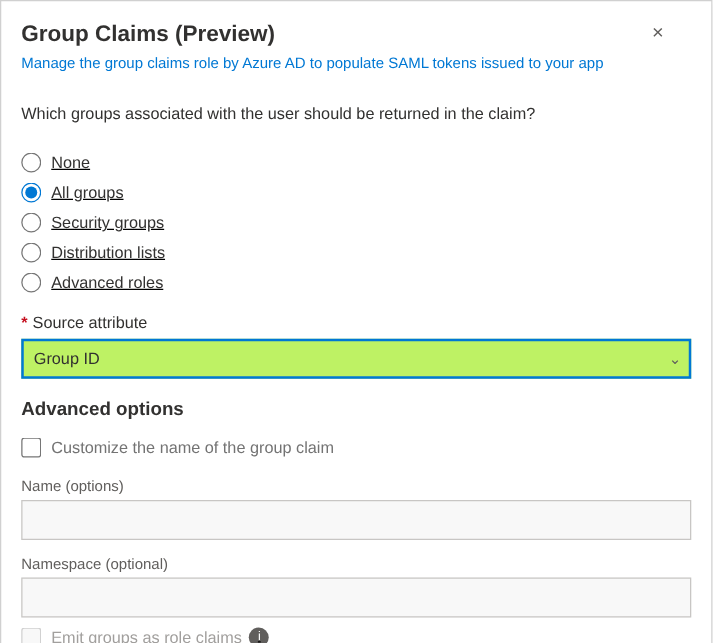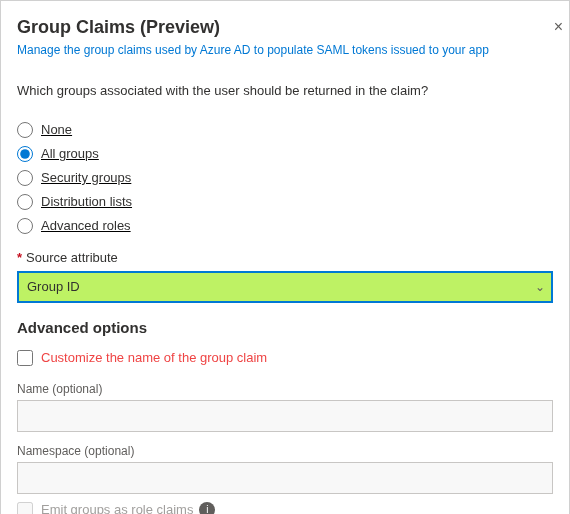--- a/index.html
+++ b/index.html
@@ -25,21 +25,21 @@
       border: 1px solid #d0d0d0;
       box-shadow: 0 2px 10px rgba(0,0,0,0.2);
       position: relative;
       padding: 0;
     }
 
     .dialog-header {
       display: flex;
       align-items: flex-start;
       justify-content: space-between;
-      padding: 16px 0 8px 16px;
+      padding: 16px 32px 8px 16px;
       border-bottom: none;
     }
 
     .dialog-title-block {
       flex: 1;
     }
 
     .dialog-title {
       font-size: 18px;
       font-weight: 600;
@@ -168,21 +168,21 @@
 
     .checkbox-item input[type="checkbox"] {
       width: 16px;
       height: 16px;
       cursor: pointer;
       flex-shrink: 0;
     }
 
     .checkbox-label {
       font-size: 13px;
-      color: #ef4444;
+      color: #737373;
       cursor: pointer;
     }
 
     .text-field-group {
       margin-left: 0;
       display: flex;
       flex-direction: column;
       gap: 12px;
     }
 
@@ -246,21 +246,21 @@
     }
   </style>
 </head>
 <body>
 
 <div class="dialog">
 
   <div class="dialog-header">
     <div class="dialog-title-block">
       <div class="dialog-title">Group Claims (Preview)</div>
-      <div class="dialog-subtitle">Manage the group claims used by Azure AD to populate SAML tokens issued to your app</div>
+      <div class="dialog-subtitle">Manage the group claims role by Azure AD to populate SAML tokens issued to your app</div>
     </div>
     <button class="close-btn">×</button>
   </div>
 
   <div class="dialog-body">
 
     <div class="section-question">Which groups associated with the user should be returned in the claim?</div>
 
     <div class="radio-group">
 
@@ -313,21 +313,21 @@
       <div class="advanced-title">Advanced options</div>
 
       <div class="checkbox-item">
         <input type="checkbox" id="customize-name" style="">
         <label class="checkbox-label" for="customize-name">Customize the name of the group claim</label>
       </div>
 
       <div class="text-field-group">
 
         <div class="text-field-wrapper">
-          <label class="text-field-label">Name (optional)</label>
+          <label class="text-field-label">Name (options)</label>
           <input type="text" class="text-input" style="">
         </div>
 
         <div class="text-field-wrapper">
           <label class="text-field-label">Namespace (optional)</label>
           <input type="text" class="text-input" style="">
         </div>
 
       </div>
 

